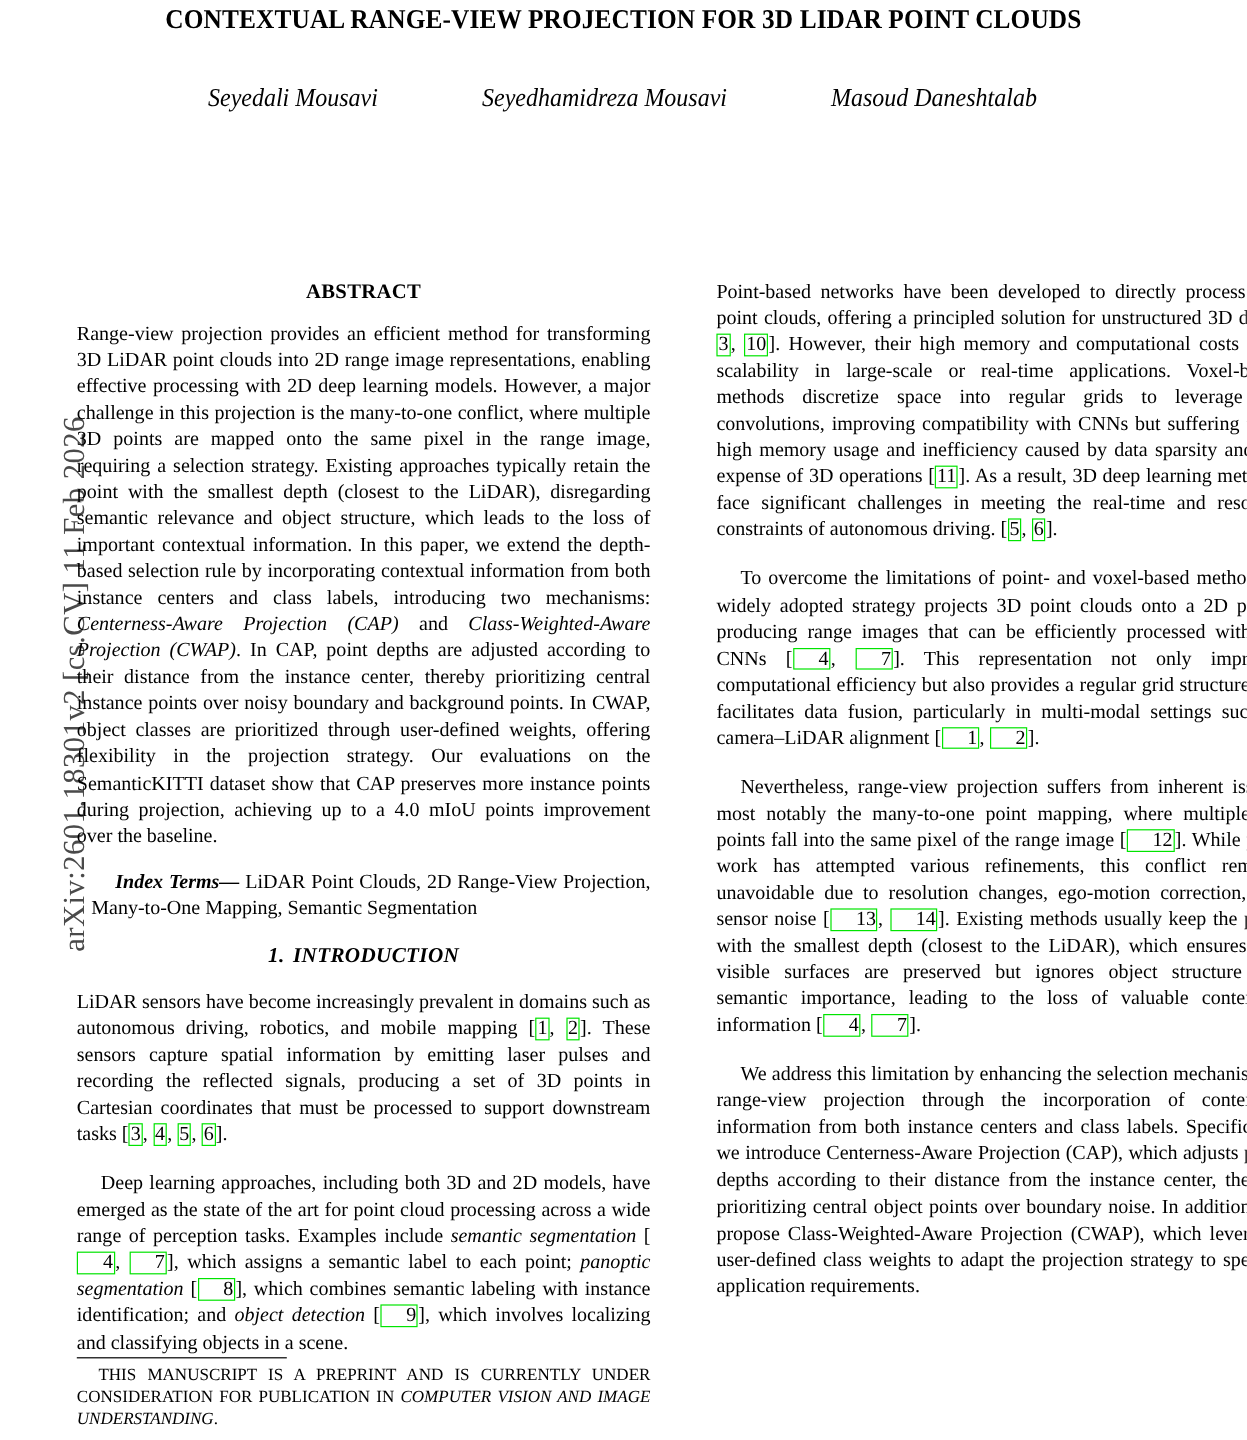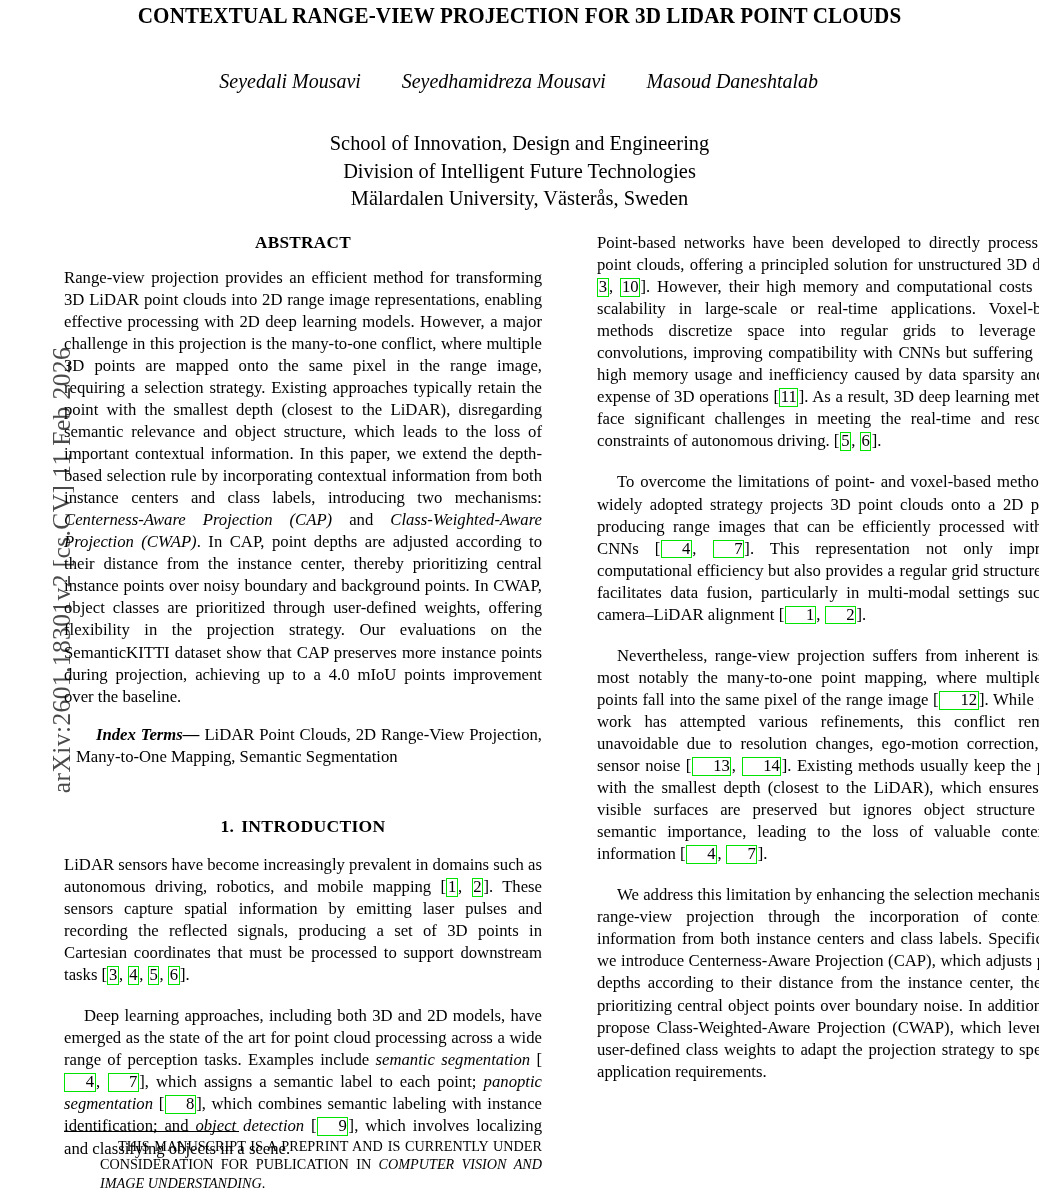--- a/index.html
+++ b/index.html
@@ -58,21 +58,21 @@
     margin: 4px 0 0 0;
     transform: scaleX(0.935);
     transform-origin: center top;
     white-space: nowrap;
   }
 
   #authors-row {
     margin-top: 40px;
     display: flex;
     justify-content: center;
-    gap: 27px;
+    gap: 73px;
   }
   .author-name {
     font-family: "Liberation Serif", "DejaVu Serif", serif;
     font-style: italic;
     font-size: 21.5px;
     transform: scaleX(0.93);
     white-space: nowrap;
   }
 
   #affiliation-block {
@@ -99,23 +99,24 @@
   .sec-head {
     text-align: center;
     font-weight: bold;
     font-size: 17.2px;
     letter-spacing: 0.3px;
     margin: 0 0 13px 0;
   }
   #abstract-head { margin-bottom: 12px; text-align: center; }
 
   #intro-head {
-    margin-top: 47px;
+    margin-top: 17px;
     margin-bottom: 16px;
     font-size: 17.6px;
+    font-style: italic;
   }
   #intro-head .secnum { margin-right: 7px; }
 
   p.para {
     margin: 0;
     text-indent: 0;
   }
   p.para + p.para { text-indent: 20px; }
 
   p.indent { text-indent: 20px; margin-top: 19px; }
@@ -152,44 +153,39 @@
     font-size: 14.2px;
     line-height: 1.30;
     text-align: justify;
   }
   #footnote-rule {
     width: 175px;
     height: 0;
     border-top: 1.1px solid #000;
     margin: 0 0 5px 0;
   }
-  #footnote-text { text-indent: 18px; margin-left: 36px; }
+  #footnote-text { text-indent: 18px; }
 </style>
 </head>
 <body>
 
 <div id="arxiv-stamp">arXiv:2601.18301v2  [cs.CV]  11 Feb 2026</div>
 
 <div id="page">
 
   <div id="header-block">
 
     <h1 id="paper-title">CONTEXTUAL RANGE-VIEW PROJECTION FOR 3D LIDAR POINT CLOUDS</h1>
 
     <div id="authors-row">
       <span class="author-name">Seyedali Mousavi</span>
       <span class="author-name">Seyedhamidreza Mousavi</span>
       <span class="author-name">Masoud Daneshtalab</span>
     </div>
 
-    <div id="affiliation-block">
-      <div class="affil-line">School of Innovation, Design and Engineering</div>
-      <div class="affil-line">Division of Intelligent Future Technologies</div>
-      <div class="affil-line">Mälardalen University, Västerås, Sweden</div>
-    </div>
   </div>
 
   <div class="col" id="col-left">
 
     <div class="sec-head" id="abstract-head">ABSTRACT</div>
 
     <p class="para"><span>Range-view projection provides an efficient method for transforming 3D LiDAR point clouds into 2D range image representations, enabling effective processing with 2D deep learning models. However, a major challenge in this projection is the many-to-one conflict, where multiple 3D points are mapped onto the same pixel in the range image, requiring a selection strategy. Existing approaches typically retain the point with the smallest depth (closest to the LiDAR), disregarding semantic relevance and object structure, which leads to the loss of important contextual information. In this paper, we extend the depth-based selection rule by incorporating contextual information from both instance centers and class labels, introducing two mechanisms: </span><i class="ital">Centerness-Aware Projection (CAP)</i><span> and </span><i class="ital">Class-Weighted-Aware Projection (CWAP)</i><span>. In CAP, point depths are adjusted according to their distance from the instance center, thereby prioritizing central instance points over noisy boundary and background points. In CWAP, object classes are prioritized through user-defined weights, offering flexibility in the projection strategy. Our evaluations on the SemanticKITTI dataset show that CAP preserves more instance points during projection, achieving up to a 4.0 mIoU points improvement over the baseline.</span></p>
 
     <p id="index-terms"><span class="it-label">Index Terms—</span> <span>LiDAR Point Clouds, 2D Range-View Projection, Many-to-One Mapping, Semantic Segmentation</span></p>
 

